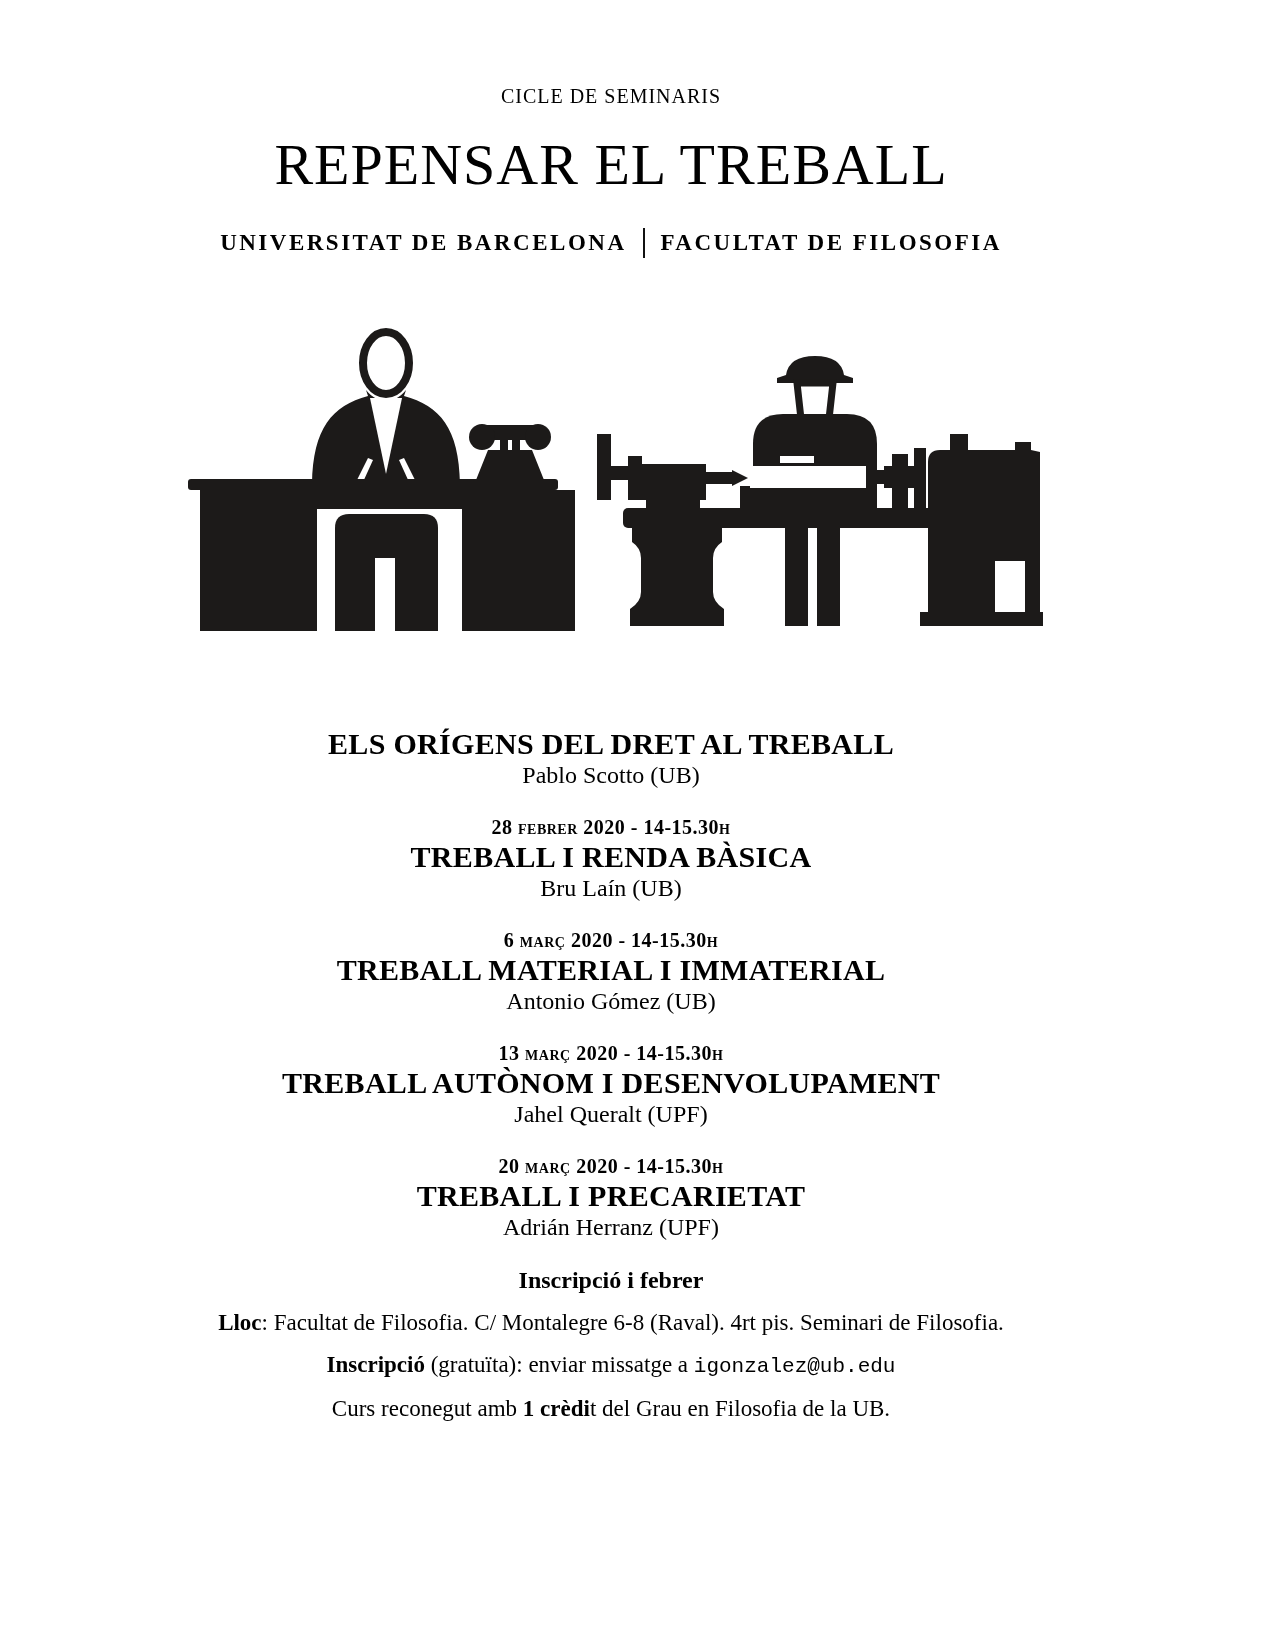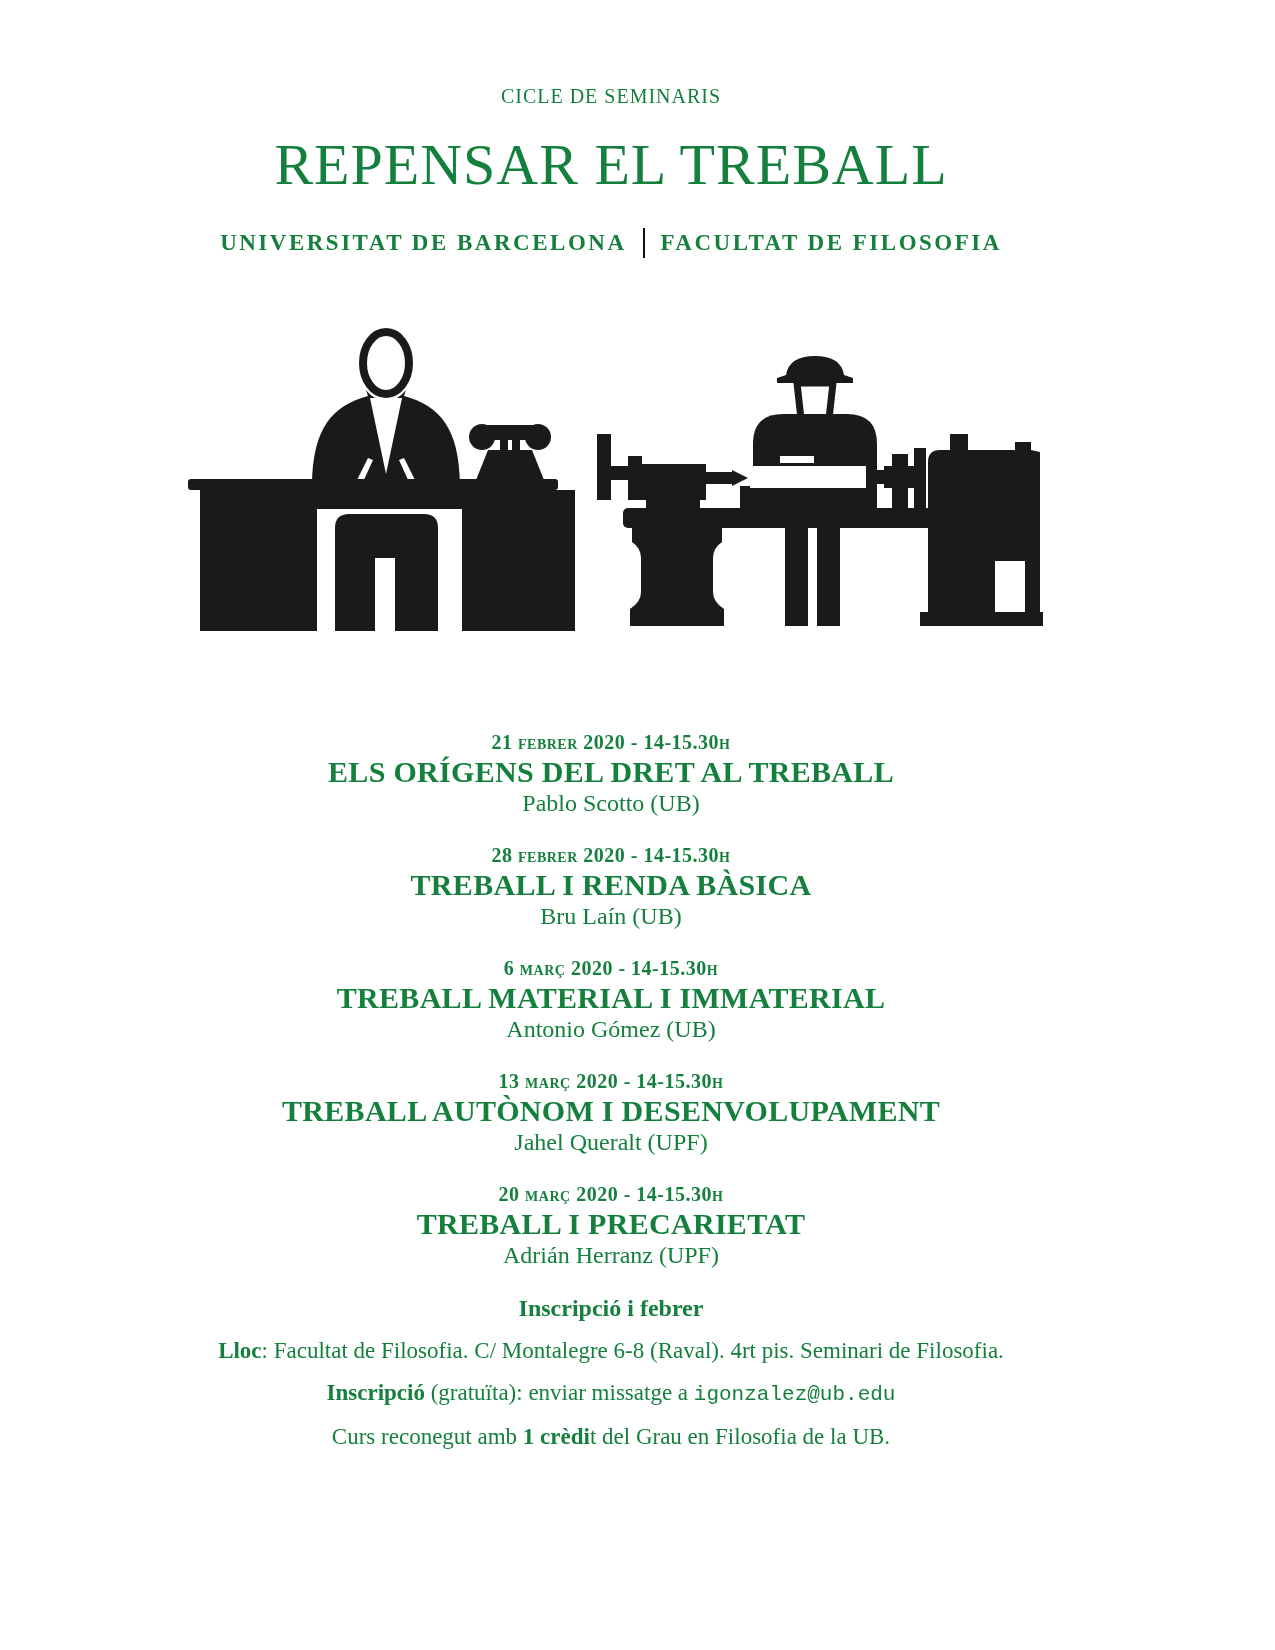--- a/index.html
+++ b/index.html
@@ -2,21 +2,21 @@
 <html><head>
 <meta charset="utf-8">
 <style>
   * { margin: 0; padding: 0; box-sizing: border-box; }
   html, body { background: #ffffff; }
   .page {
     position: relative;
     width: 1275px;
     height: 1650px;
     background: #ffffff;
-    color: #15803d;
+    color: #000000;
     font-family: "Liberation Serif", "DejaVu Serif", serif;
     overflow: hidden;
   }
   .content {
     width: 1222px;           
     text-align: center;
   }
   .kicker {
     padding-top: 86px;
     font-size: 20px;
@@ -180,21 +180,20 @@
         <rect x="748" y="250" width="67" height="62"></rect>
         <rect x="845" y="250" width="15" height="62"></rect>
         <rect x="740" y="306" width="123" height="14"></rect>
 
         <rect x="770" y="128" width="18" height="16"></rect>
       </g>
     </svg>
 
     <div class="seminars">
       <div class="seminar">
-        <div class="seminar-date">21 febrer 2020 - 14-15.30h</div>
         <div class="seminar-title">ELS ORÍGENS DEL DRET AL TREBALL</div>
         <div class="seminar-speaker">Pablo Scotto (UB)</div>
       </div>
       <div class="seminar">
         <div class="seminar-date">28 febrer 2020 - 14-15.30h</div>
         <div class="seminar-title">TREBALL I RENDA BÀSICA</div>
         <div class="seminar-speaker">Bru Laín (UB)</div>
       </div>
       <div class="seminar">
         <div class="seminar-date">6 març 2020 - 14-15.30h</div>

